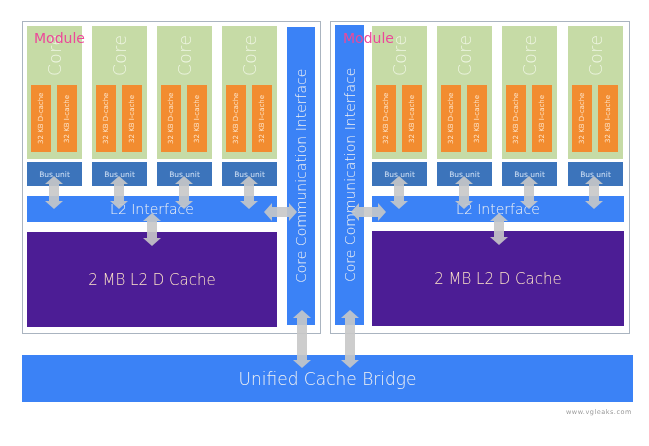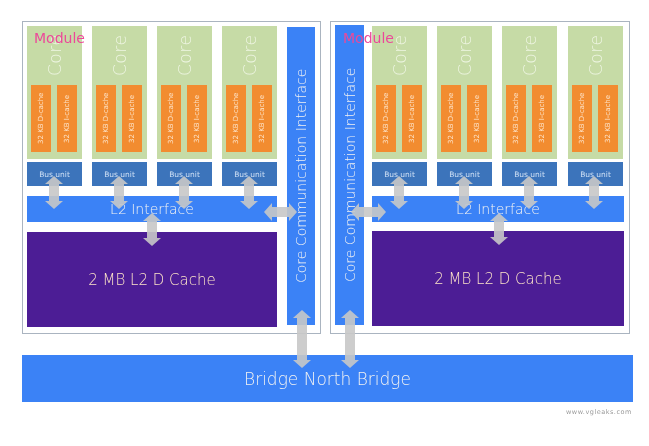--- a/index.html
+++ b/index.html
@@ -73,21 +73,21 @@
 <div class="abs l2cache" style="left:27px;top:232px;width:250px;height:95px;">2 MB L2 D Cache</div>
 <div class="abs gray cci" style="left:287px;top:27px;width:28px;height:298px;">Core Communication Interface</div>
 
 <div class="abs gray l2if" style="left:372px;top:196px;width:252px;height:26px;">L2 Interface</div>
 <div class="abs l2cache" style="left:372px;top:231px;width:252px;height:95px;">2 MB L2 D Cache</div>
 <div class="abs gray cci" style="left:335px;top:25px;width:29px;height:300px;">Core Communication Interface</div>
 
 <div class="abs module-label" style="left:34px;top:30px;">Module</div>
 <div class="abs module-label" style="left:343px;top:30px;">Module</div>
 
-<div class="abs gray unb" style="left:22px;top:355px;width:611px;height:47px;">Bridge North Bridge</div>
+<div class="abs gray unb" style="left:22px;top:355px;width:611px;height:47px;">Unified Cache Bridge</div>
 
 <div class="abs watermark" style="left:566px;top:408px;">www.vgleaks.com</div>
 
 <svg class="arrows" width="649" height="446">
     <path d="M49,184 L45,184 L54,176 L63,184 L59,184 L59,201 L63,201 L54,209 L45,201 L49,201 Z" fill="#c8c8c8" opacity="0.9"></path>
     <path d="M114,184 L110,184 L119,176 L128,184 L124,184 L124,201 L128,201 L119,209 L110,201 L114,201 Z" fill="#c8c8c8" opacity="0.9"></path>
     <path d="M179,184 L175,184 L184,176 L193,184 L189,184 L189,201 L193,201 L184,209 L175,201 L179,201 Z" fill="#c8c8c8" opacity="0.9"></path>
     <path d="M244,184 L240,184 L249,176 L258,184 L254,184 L254,201 L258,201 L249,209 L240,201 L244,201 Z" fill="#c8c8c8" opacity="0.9"></path>
     <path d="M394,184 L390,184 L399,176 L408,184 L404,184 L404,201 L408,201 L399,209 L390,201 L394,201 Z" fill="#c8c8c8" opacity="0.9"></path>
     <path d="M459,184 L455,184 L464,176 L473,184 L469,184 L469,201 L473,201 L464,209 L455,201 L459,201 Z" fill="#c8c8c8" opacity="0.9"></path>

